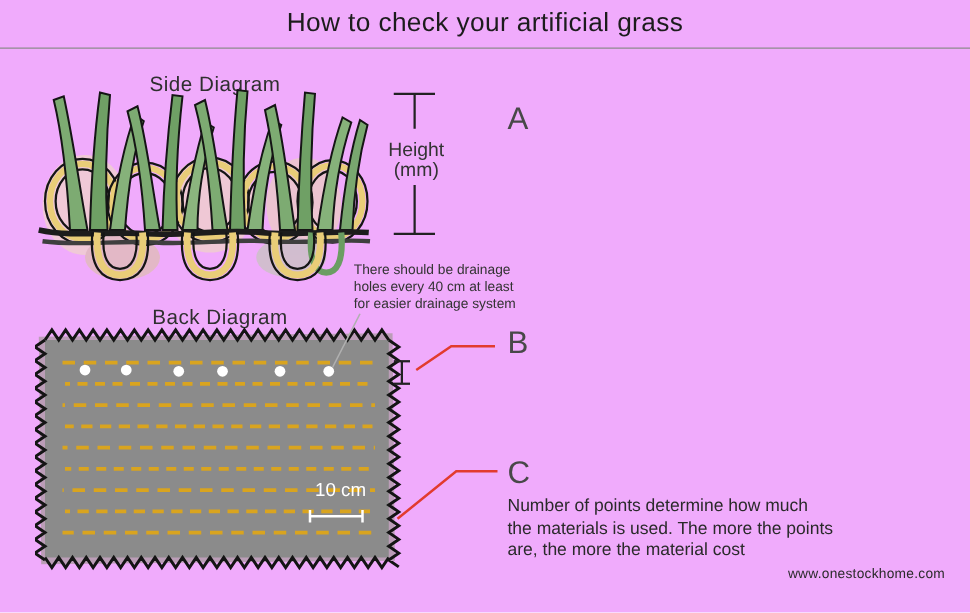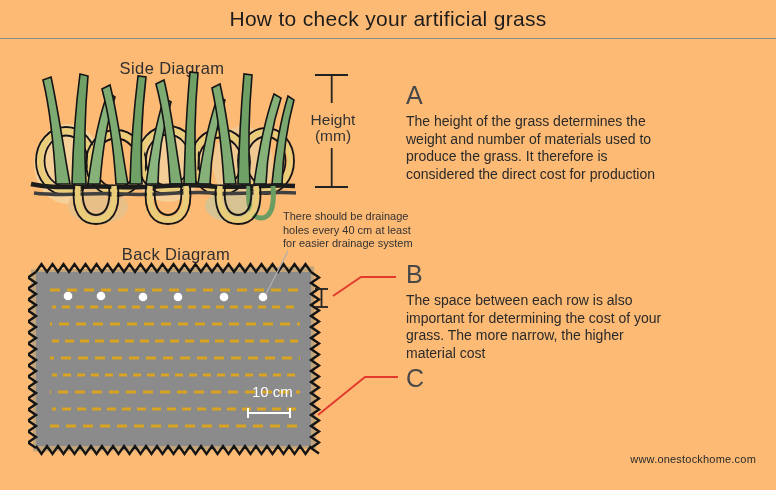--- a/index.html
+++ b/index.html
@@ -1,18 +1,18 @@
 <!DOCTYPE html>
 <html><head>
 <meta charset="utf-8">
 <style>
   * { margin:0; padding:0; box-sizing:border-box; }
   html,body { background:#ffffff; }
   .page {
-    position:relative; width:776px; height:490px; background:#fdba74;
+    position:relative; width:776px; height:490px; background:#f0abfc;
     font-family:"Liberation Sans", sans-serif; overflow:hidden;
   }
   .title {
     position:absolute; top:7px; left:0; width:776px; text-align:center;
     font-size:21px; font-weight:400; letter-spacing:0.3px; color:#1c1c1c;
   }
   .title-rule {
     position:absolute; top:38px; left:0; width:776px; height:1px;
     background:#8c8c8c;
   }
@@ -187,31 +187,26 @@
       <line x1="315" y1="289" x2="328" y2="289"></line>
       <line x1="321.5" y1="289" x2="321.5" y2="307"></line>
       <line x1="315" y1="307" x2="328" y2="307"></line>
     </g>
     <polyline points="333,296 361,277 396,277" fill="none" stroke="#e23b2e" stroke-width="2"></polyline>
     <polyline points="318,415 365,377 398,377" fill="none" stroke="#e23b2e" stroke-width="2"></polyline>
   </svg>
 
   <div class="section sec-a">
     <div class="letter">A</div>
-    <div class="body">The height of the grass determines the
-weight and number of materials used to
-produce the grass. It therefore is
-considered the direct cost for production</div>
   </div>
   <div class="section sec-b">
     <div class="letter">B</div>
-    <div class="body">The space between each row is also
-important for determining the cost of your
-grass. The more narrow, the higher
-material cost</div>
   </div>
   <div class="section sec-c">
     <div class="letter">C</div>
+    <div class="body">Number of points determine how much
+the materials is used. The more the points
+are, the more the material cost</div>
   </div>
 
   <div class="website">www.onestockhome.com</div>
 
 </div>
 
 </body></html>

